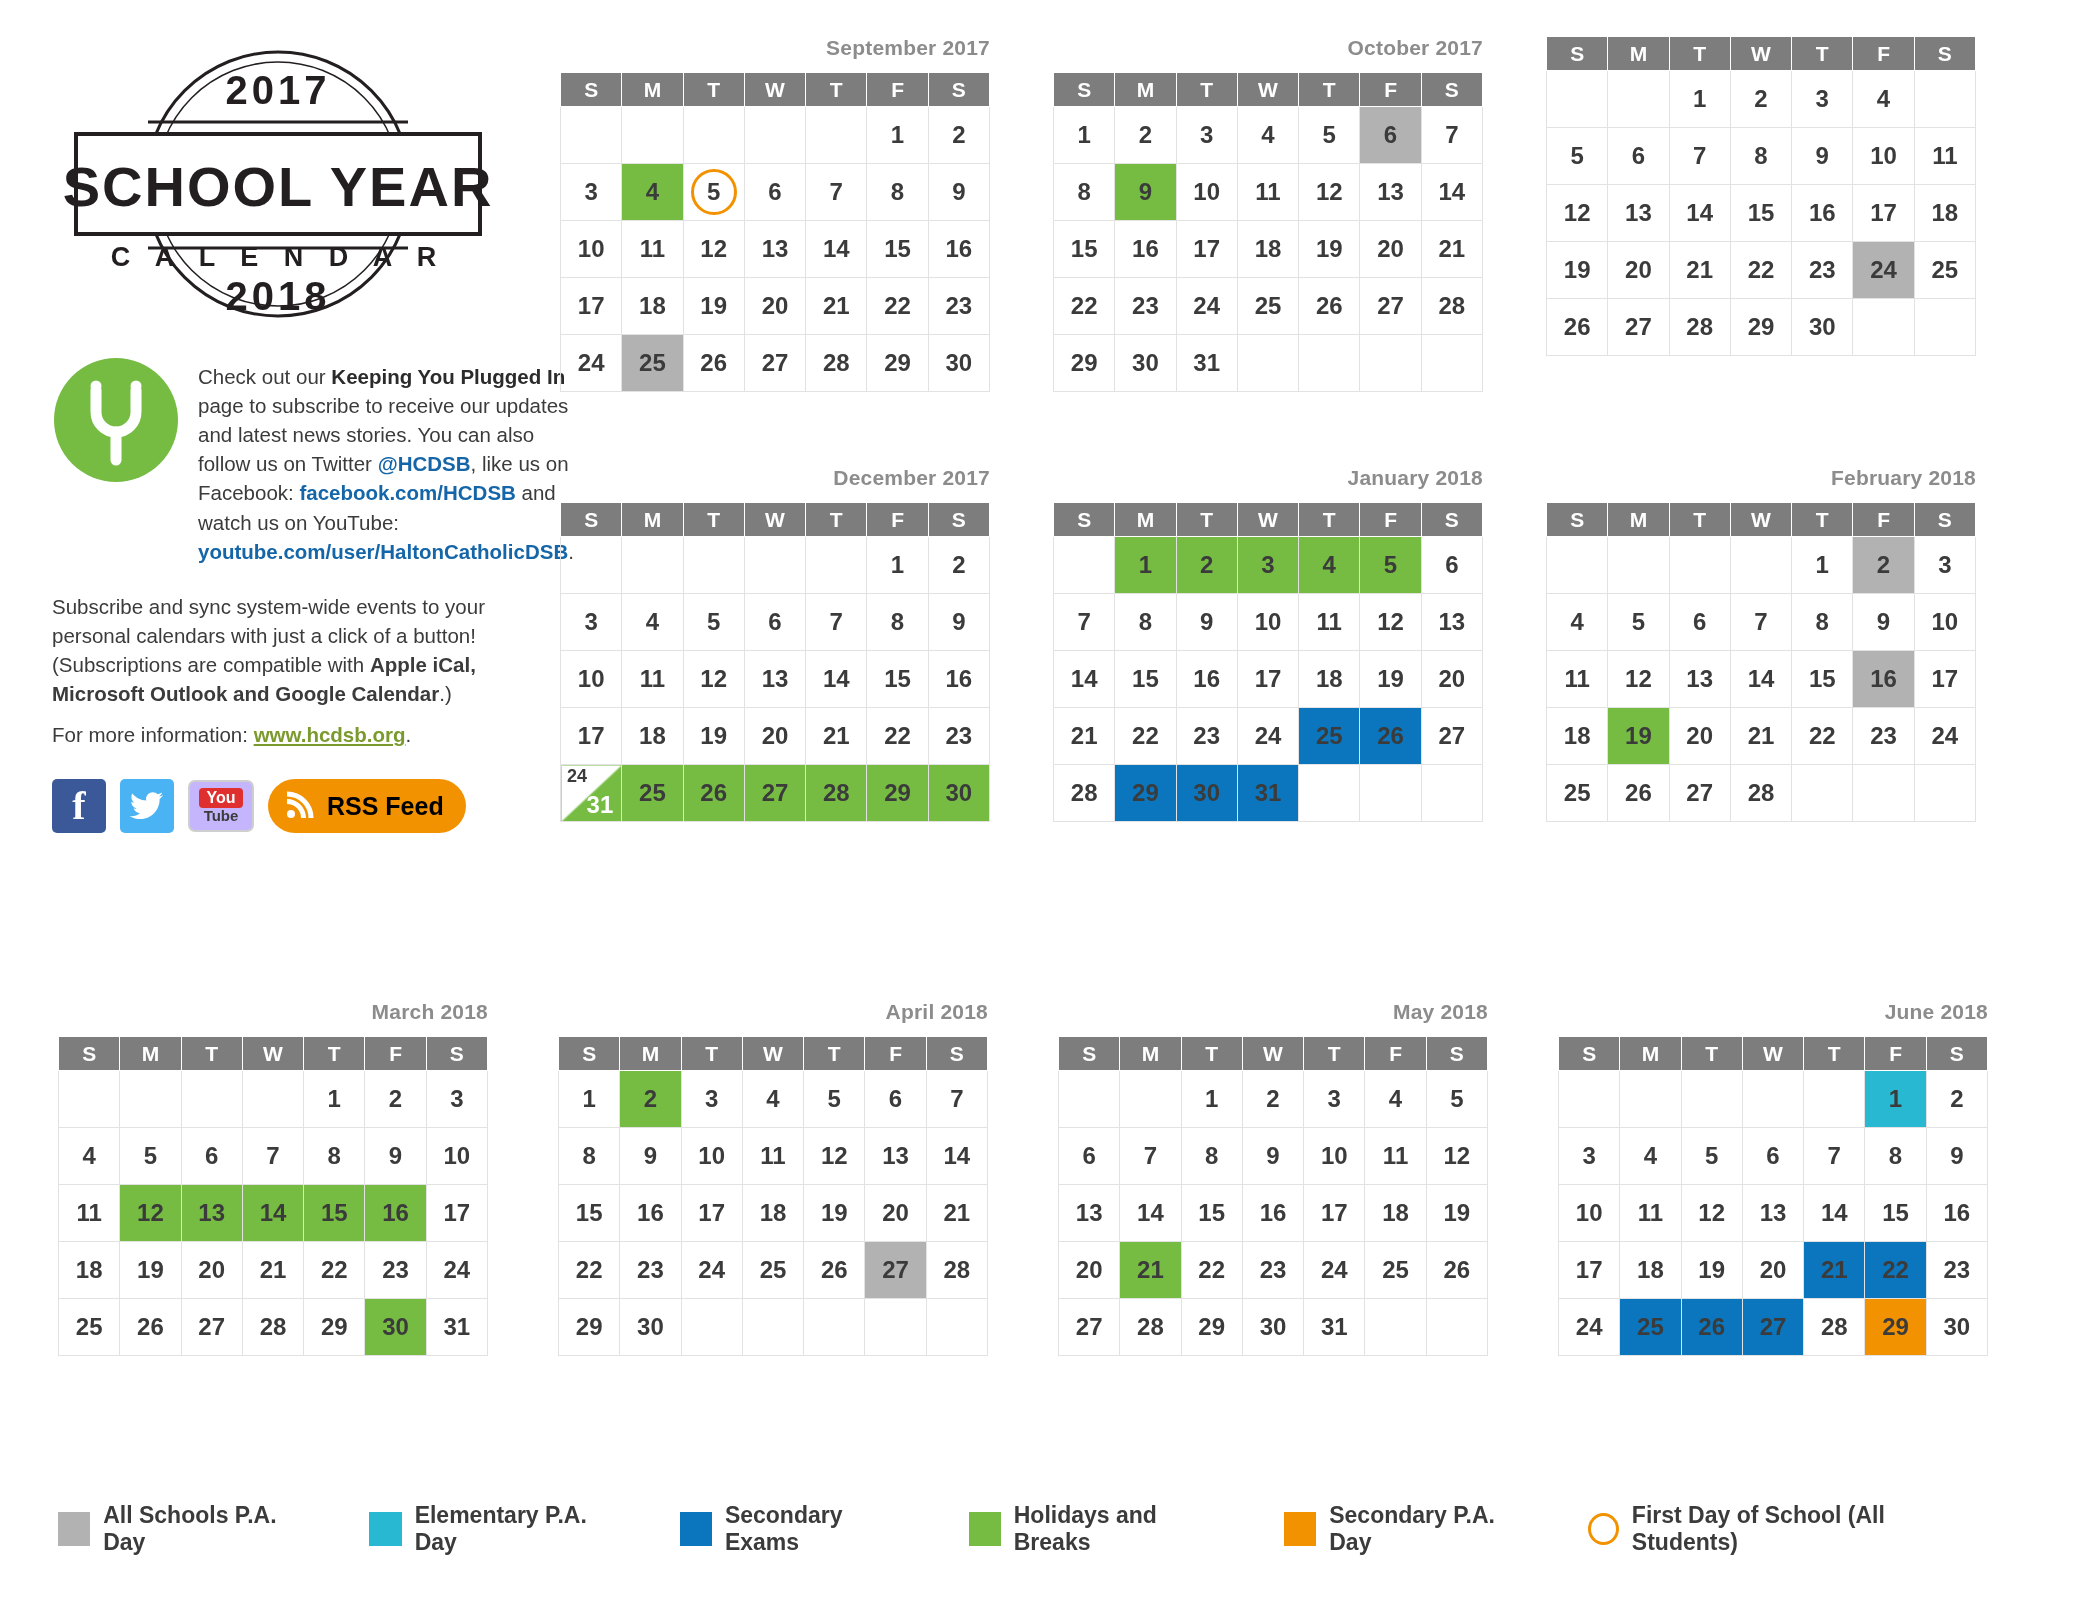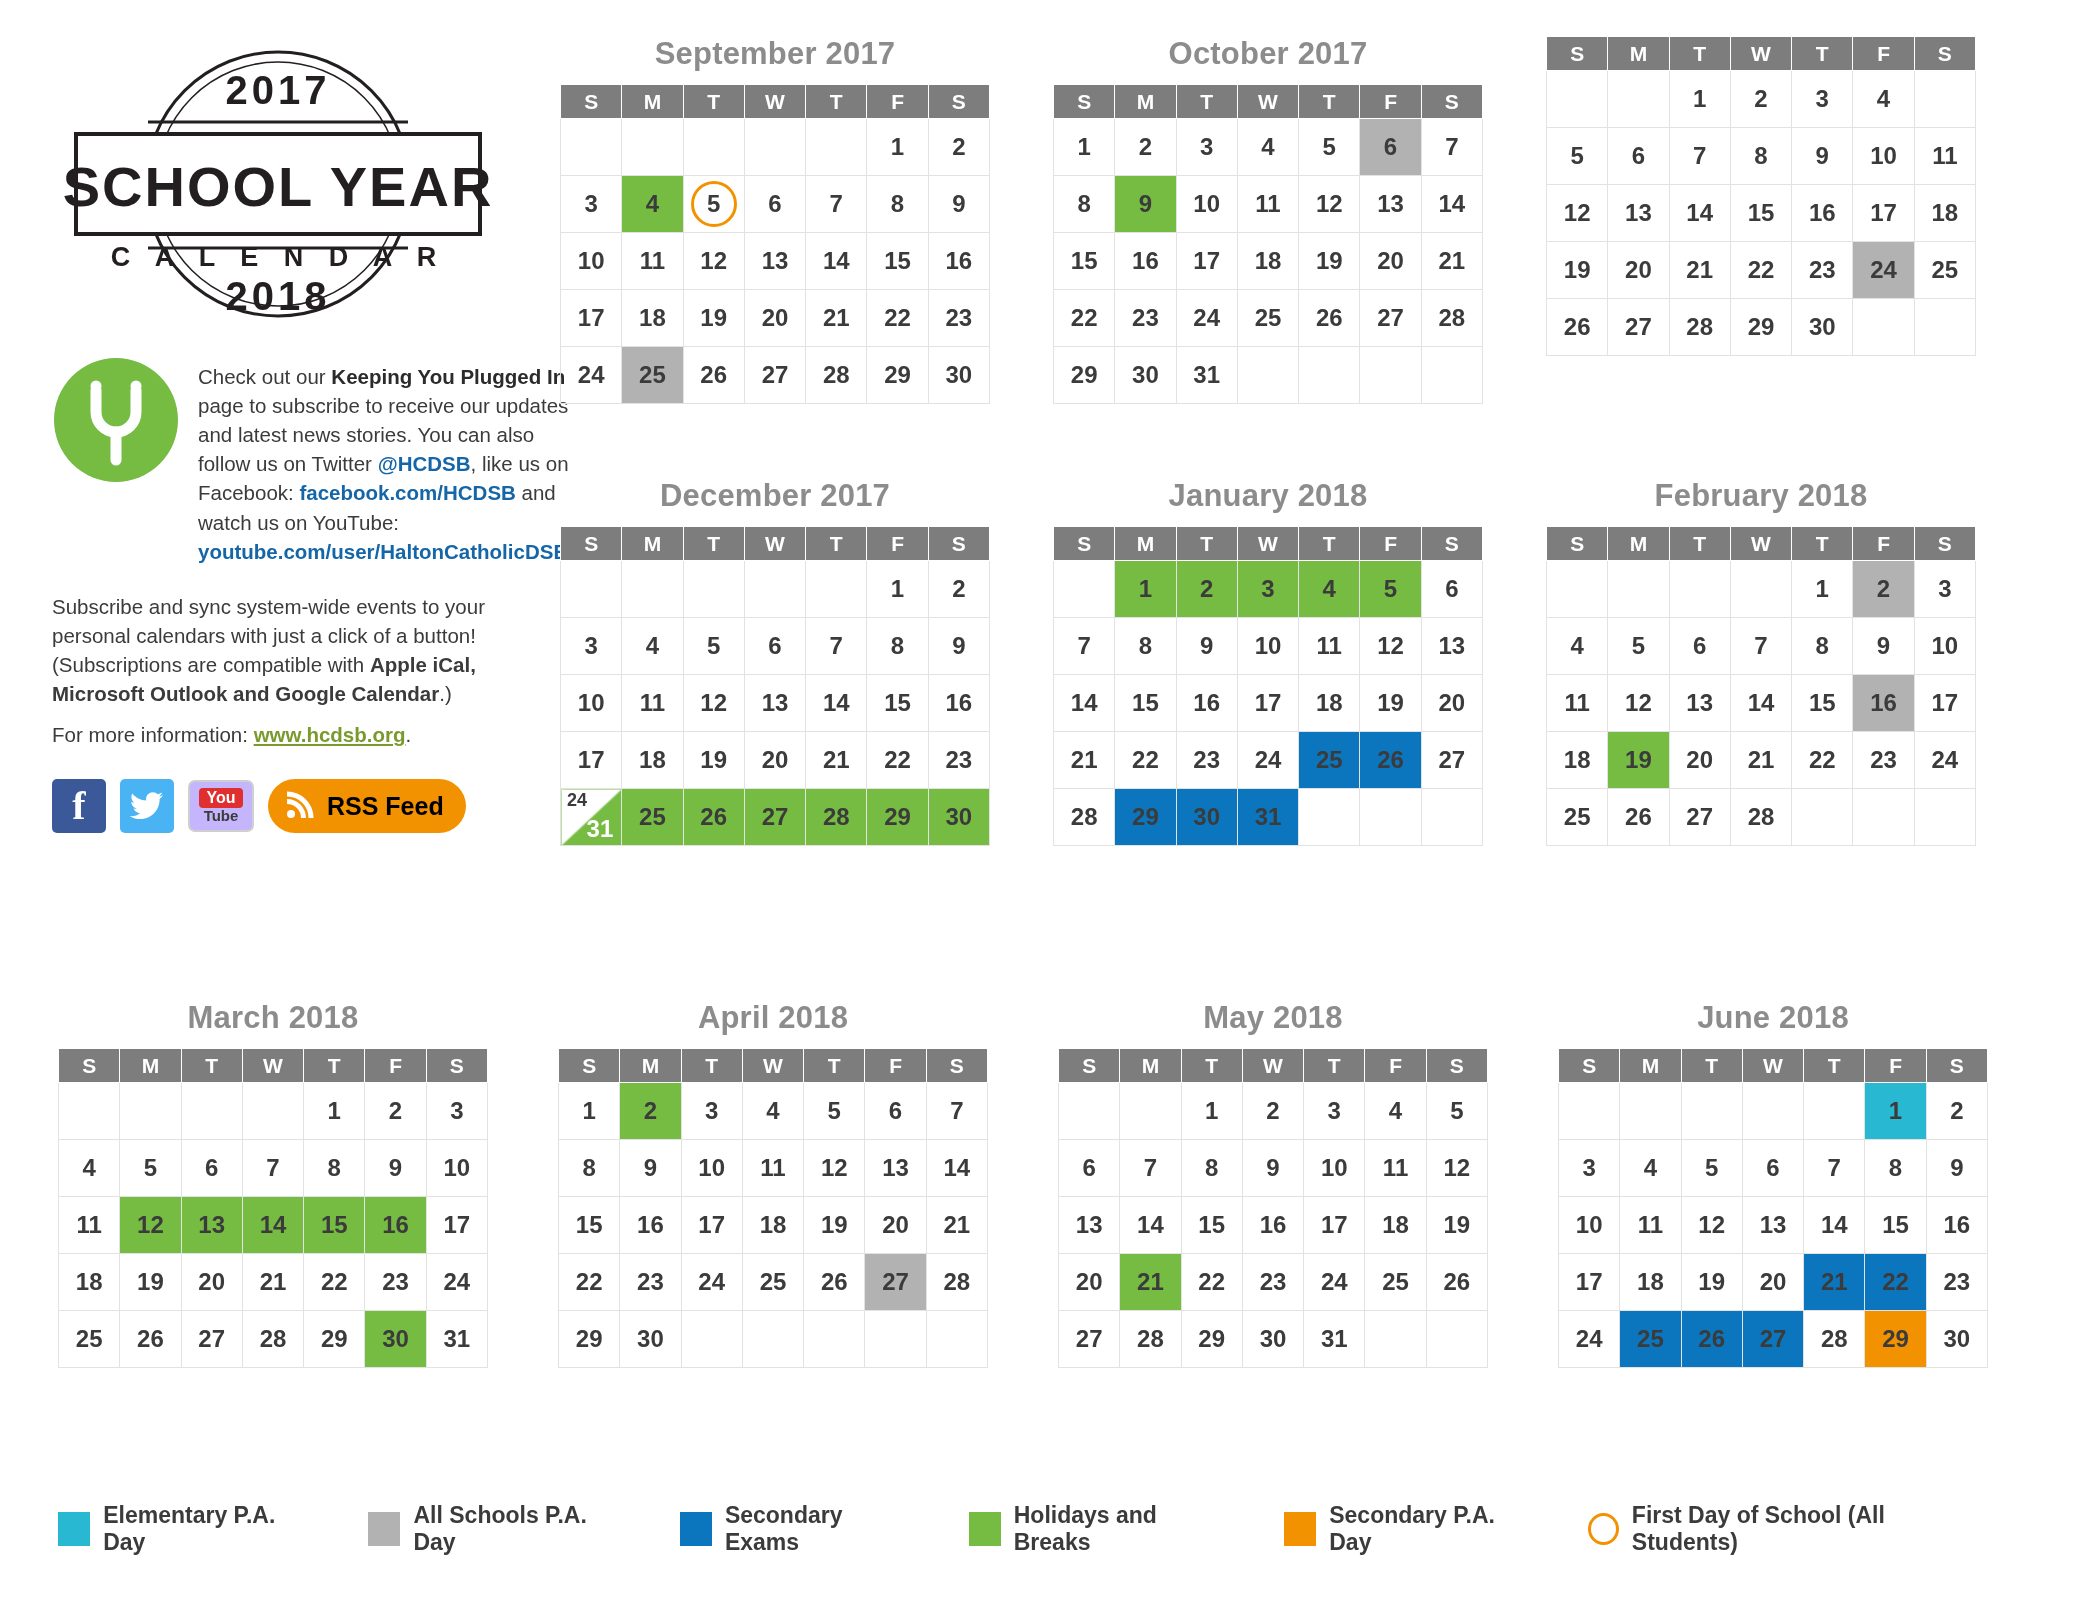--- a/index.html
+++ b/index.html
@@ -83,22 +83,22 @@
     left: 560px; top: 36px;
     width: 1480px;
   }
   .cal-row { display: flex; }
   .cal-row.r1 { margin-bottom: 74px; }
   .cal-row.r2 { margin-bottom: 74px; }
 
   .month { width: 430px; margin-right: 63px; }
   .month:last-child { margin-right: 0; }
   .month-title {
-    text-align: center;
-    font-size: 31px;
+    text-align: right;
+    font-size: 21px;
     font-weight: bold;
     color: #8c8c8c;
     margin-bottom: 12px;
     letter-spacing: .2px;
   }
   table.cal {
     border-collapse: collapse;
     width: 100%;
     table-layout: fixed;
   }
@@ -880,26 +880,26 @@
               <td class="orange">29</td>
               <td class="">30</td>
             </tr>
           </tbody>
         </table>
       </div>
     </div>
 
   <div class="legend" id="legend">
       <div class="legend-item">
+        <span class="swatch sw-gray"></span>
+        <span>All Schools P.A. Day</span>
+      </div>
+      <div class="legend-item">
         <span class="swatch sw-cyan"></span>
         <span>Elementary P.A. Day</span>
-      </div>
-      <div class="legend-item">
-        <span class="swatch sw-gray"></span>
-        <span>All Schools P.A. Day</span>
       </div>
       <div class="legend-item">
         <span class="swatch sw-blue"></span>
         <span>Secondary Exams</span>
       </div>
       <div class="legend-item">
         <span class="swatch sw-green"></span>
         <span>Holidays and Breaks</span>
       </div>
       <div class="legend-item">

